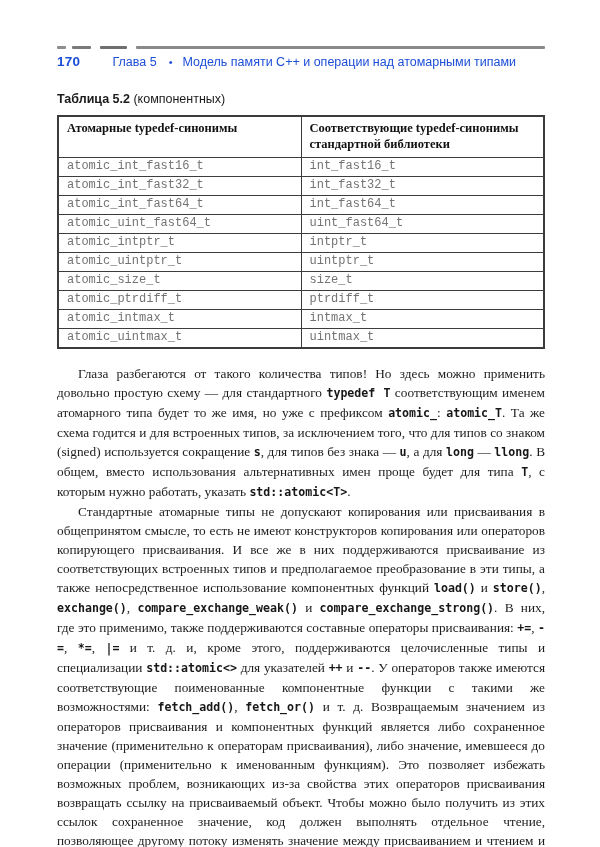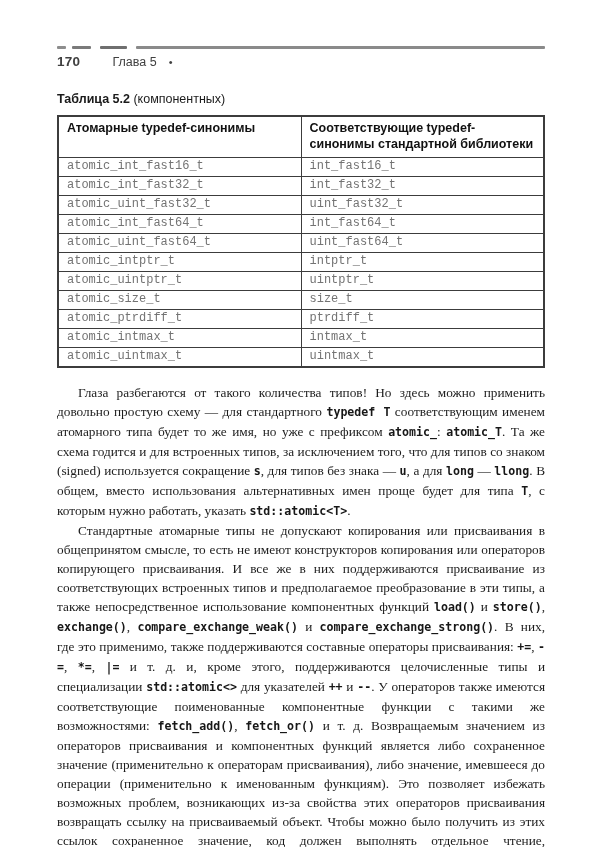--- a/index.html
+++ b/index.html
@@ -24,21 +24,21 @@
   .rule .s3 { width: 27px; background: #6f6f6f; }
   .rule .g3 { width: 9px; }
   .rule .s4 { flex: 1; background: #8a8a8a; }
 
   .header-row {
     margin-top: 5px;
     display: flex;
     align-items: flex-end;
     font-family: "Liberation Sans", sans-serif;
     font-size: 12.5px;
-    color: #404040;
+    color: #1d4ed8;
     white-space: nowrap;
   }
   .page-num { font-weight: bold; font-size: 13.5px; letter-spacing: 0.3px; }
   .chapter { margin-left: 32px; }
   .bullet { margin: 0 10px 0 12px; font-size: 11px; position: relative; top: -1px; }
 
   .caption {
     margin-top: 23px;
     font-family: "Liberation Sans", sans-serif;
     font-size: 12.5px;
@@ -47,21 +47,21 @@
   .caption b { font-weight: bold; }
 
   table.typedef-table {
     margin-top: 9px;
     width: 100%;
     border-collapse: collapse;
     border: 2px solid #3c3c3c;
   }
   table.typedef-table th {
     border: 1px solid #3c3c3c;
-    font-family: Liberation Sans, sans-serif;
+    font-family: Liberation Serif, serif;
     font-size: 12.5px;
     font-weight: bold;
     text-align: left;
     vertical-align: top;
     padding: 4px 8px 5px 8px;
     line-height: 15.5px;
     color: #111;
     width: 50%;
   }
   table.typedef-table td {
@@ -101,43 +101,40 @@
     <span class="g2"></span>
     <span class="seg s3"></span>
     <span class="g3"></span>
     <span class="seg s4"></span>
   </div>
 
   <div class="header-row">
     <span class="page-num">170</span>
     <span class="chapter">Глава 5</span>
     <span class="bullet">•</span>
+    <span class="title">Модель памяти C++ и операции над атомарными типами</span>
   </div>
 
   <div class="caption"><b>Таблица 5.2</b><span> (компонентных)</span></div>
 
   <table class="typedef-table">
     <thead>
       <tr>
         <th>Атомарные typedef-синонимы</th>
         <th>Соответствующие typedef-синонимы стандартной библиотеки</th>
       </tr>
     </thead>
     <tbody>
         <tr>
           <td>atomic_int_fast16_t</td>
           <td>int_fast16_t</td>
         </tr>
         <tr>
           <td>atomic_int_fast32_t</td>
           <td>int_fast32_t</td>
-        </tr>
-        <tr>
-          <td>atomic_uint_fast32_t</td>
-          <td>uint_fast32_t</td>
         </tr>
         <tr>
           <td>atomic_int_fast64_t</td>
           <td>int_fast64_t</td>
         </tr>
         <tr>
           <td>atomic_uint_fast64_t</td>
           <td>uint_fast64_t</td>
         </tr>
         <tr>

